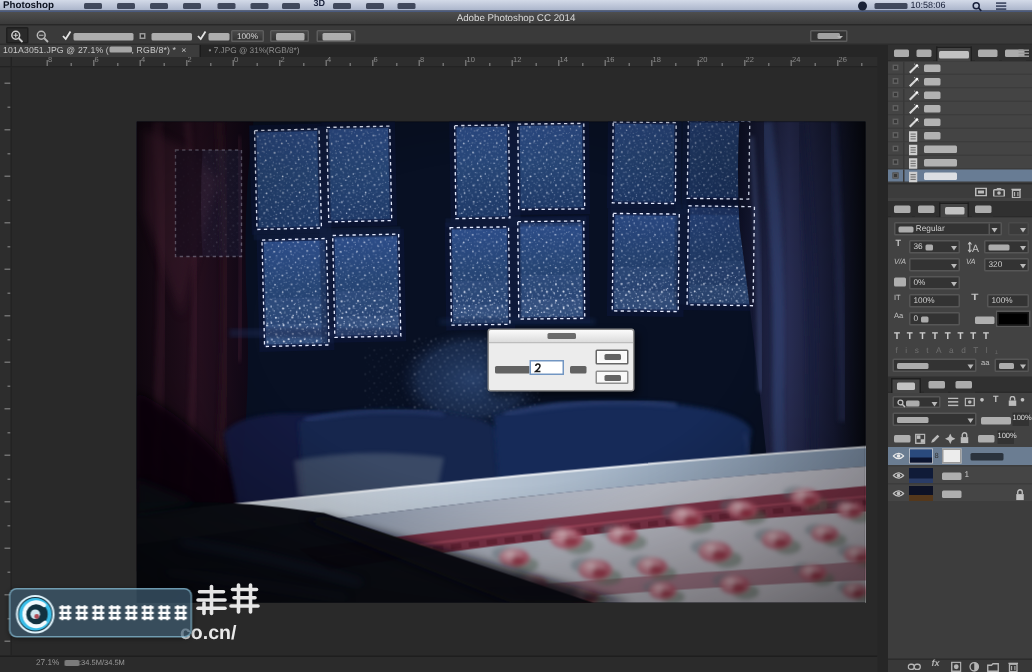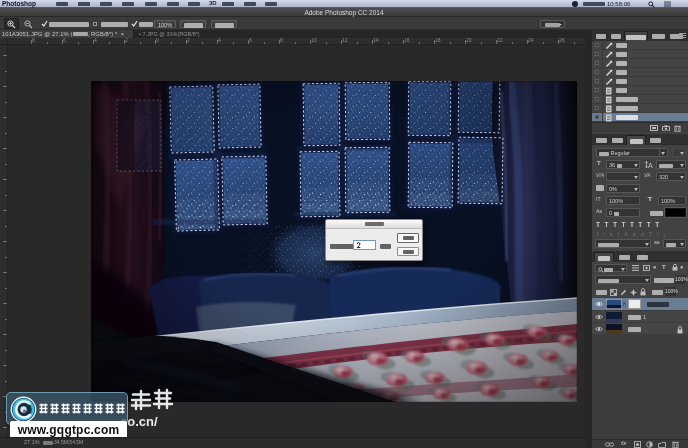--- a/index.html
+++ b/index.html
@@ -709,21 +709,20 @@
         <line x1="66.5" y1="9" x2="74.5" y2="9" stroke="#ffffff" stroke-width="1.6"></line>
         <line x1="68.5" y1="0.5" x2="68.5" y2="10.5" stroke="#ffffff" stroke-width="1.4"></line>
         <line x1="72.5" y1="0.5" x2="72.5" y2="10.5" stroke="#ffffff" stroke-width="1.4"></line>
         <line x1="77.5" y1="2" x2="85.5" y2="2" stroke="#ffffff" stroke-width="1.6"></line>
         <line x1="77.5" y1="5.5" x2="85.5" y2="5.5" stroke="#ffffff" stroke-width="1.5"></line>
         <line x1="77.5" y1="9" x2="85.5" y2="9" stroke="#ffffff" stroke-width="1.6"></line>
         <line x1="79.5" y1="0.5" x2="79.5" y2="10.5" stroke="#ffffff" stroke-width="1.4"></line>
         <line x1="83.5" y1="0.5" x2="83.5" y2="10.5" stroke="#ffffff" stroke-width="1.4"></line>
       </svg>
 </div>
-<div class="abs" style="left:10px;top:421px;width:117px;height:18px;background:#fff;border-radius:2px;text-align:center;font-size:12px;font-weight:bold;color:#101010;line-height:18px;letter-spacing:0.2px">www.gqgtpc.com</div>
 
 <div class="abs" id="status"><span style="margin-left:24px">27.1%</span>&nbsp;&nbsp;<span class="zh" style="width:10px;height:4px;background:#8a8a8a"></span><span style="font-size:5px">:34.5M/34.5M</span></div>
 
 <div class="abs" id="dock">
       <div id="panels">
 
   <div class="ptabs">
     <span class="ptab" style="left:2px;width:13px"><span class="zh" style="width:10px"></span></span>
     <span class="ptab" style="left:17px;width:13px"><span class="zh" style="width:10px"></span></span>
     <span class="ptab on" style="left:32px;width:24px"><span class="zh" style="width:20px;background:#d8d8d8"></span></span>

